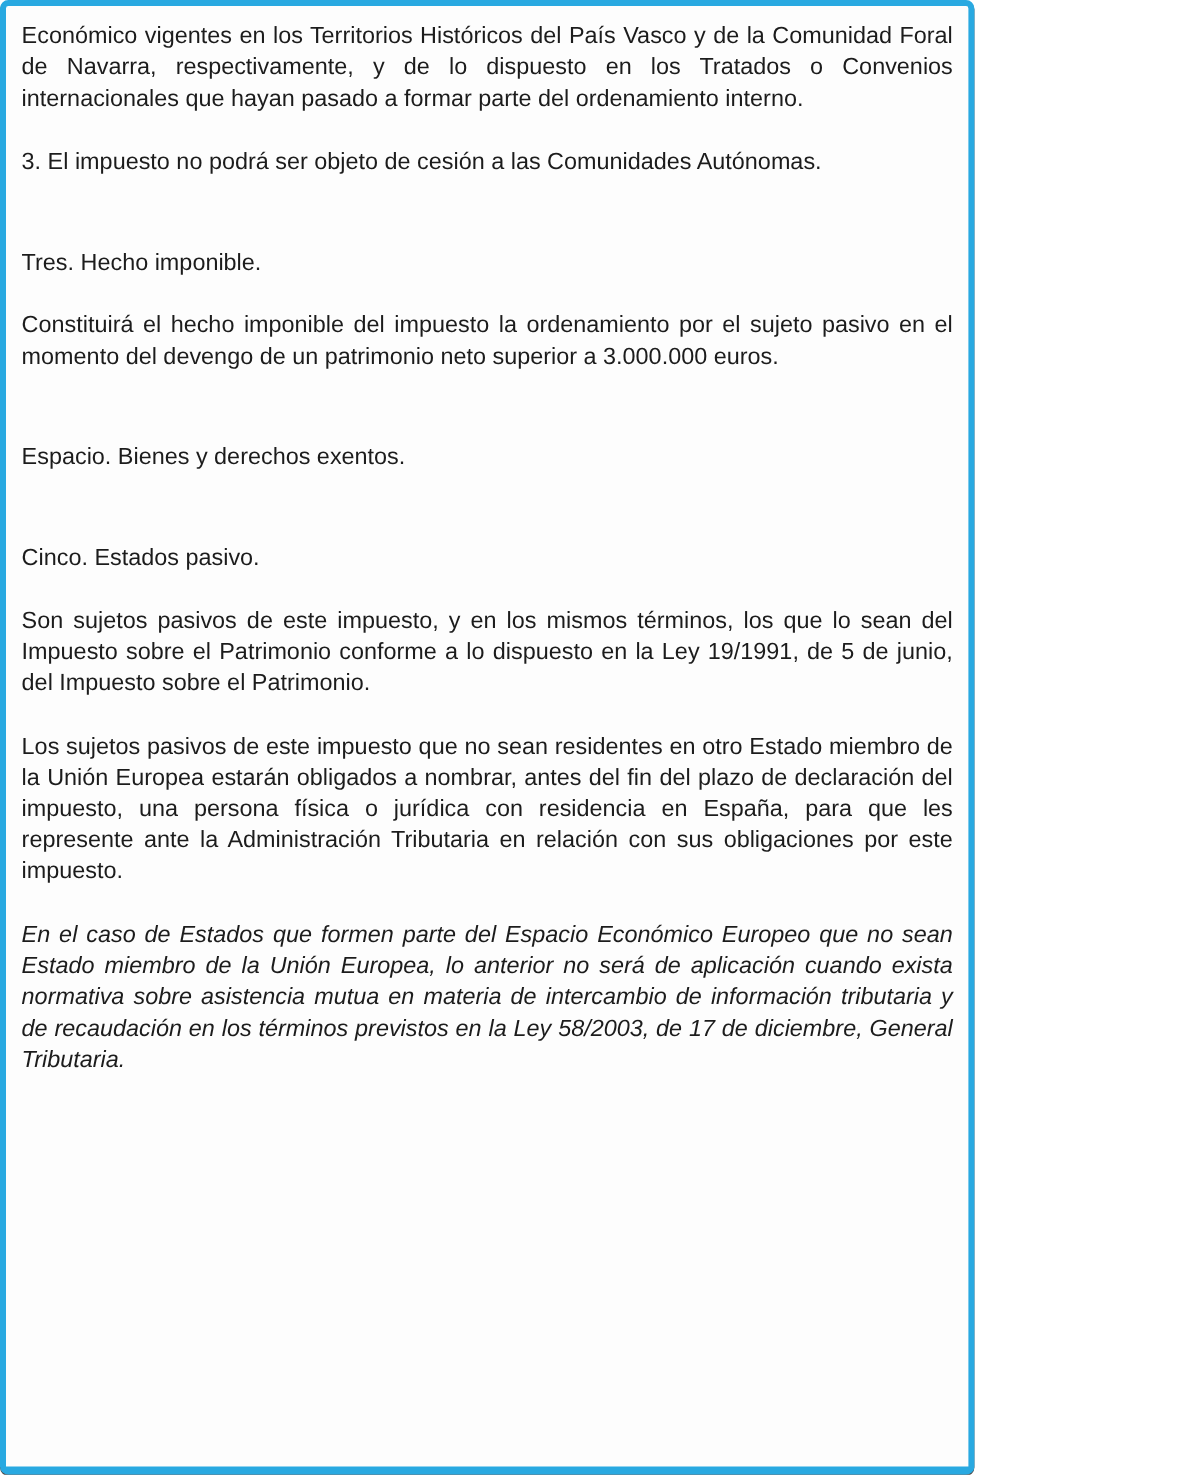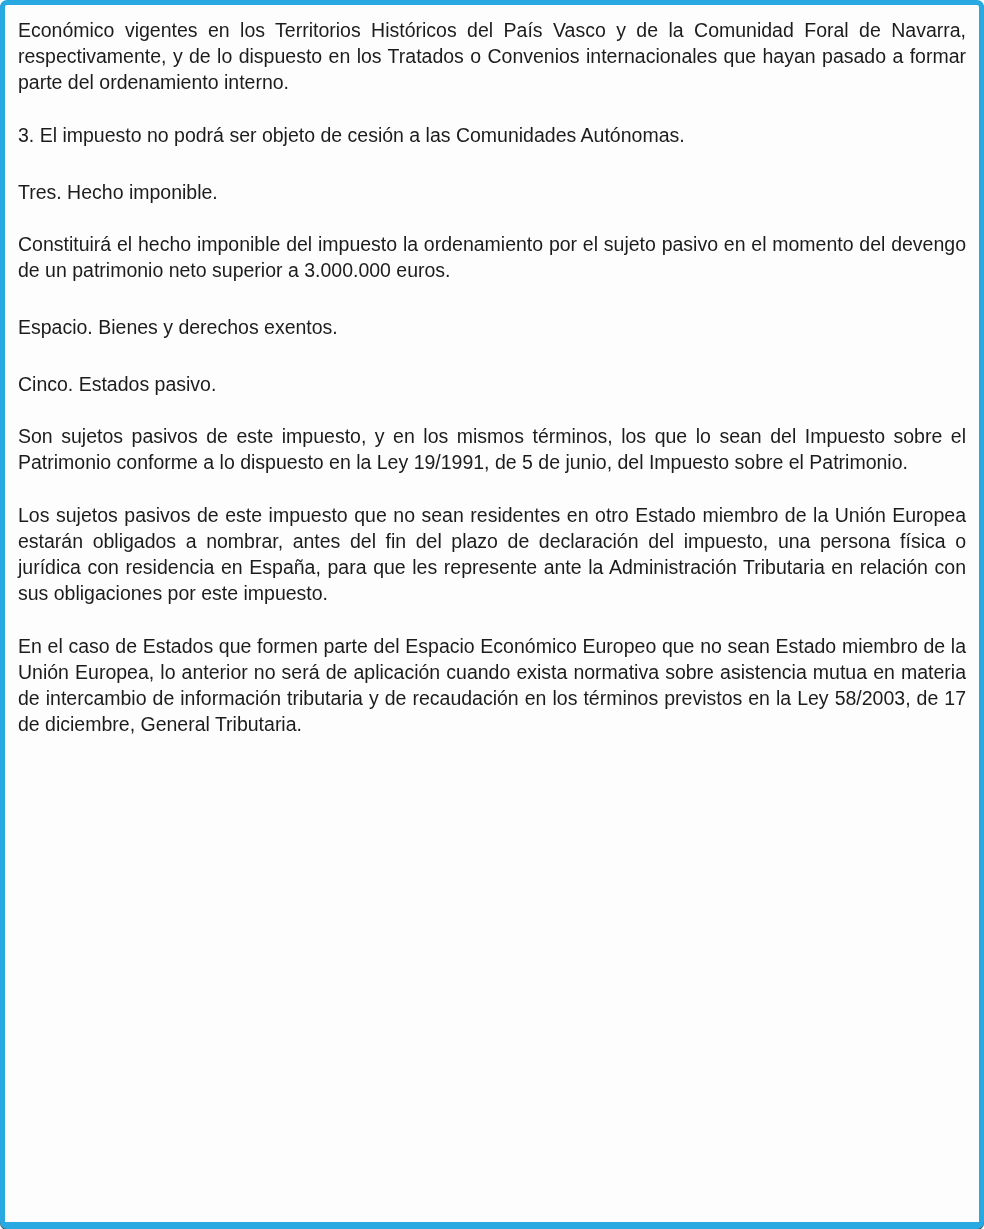--- a/index.html
+++ b/index.html
@@ -3,21 +3,21 @@
 <meta charset="utf-8">
 <title>Documento</title>
 <style>
   html, body {
     margin: 0;
     padding: 0;
     background: #ffffff;
   }
   .page {
     box-sizing: border-box;
-    width: 984px;
+    width: 812px;
     min-height: 1229px;
     margin: 0;
     border: 5px solid #29A9E1;
     border-bottom-width: 7px;
     border-radius: 7px;
     background: #fdfdfd;
     box-shadow: 0 1px 0 #4a4a4a;
   }
   .doc {
     box-sizing: border-box;
@@ -32,24 +32,25 @@
     margin: 0 0 27px 0;
     text-align: justify;
     text-justify: inter-word;
   }
   .heading {
     margin: 0 0 26px 0;
     text-align: left;
     white-space: nowrap;
   }
   .section-start {
-    margin-top: 31px;
+    margin-top: 58px;
   }
   .para:last-child {
     margin-bottom: 19px;
+    font-style: italic;
   }
 </style>
 </head>
 <body>
 
 <div class="page">
   <div class="doc">
 
     <p class="para">Económico vigentes en los Territorios Históricos del País Vasco y de la Comunidad Foral de Navarra, respectivamente, y de lo dispuesto en los Tratados o Convenios internacionales que hayan pasado a formar parte del ordenamiento interno.</p>
 

